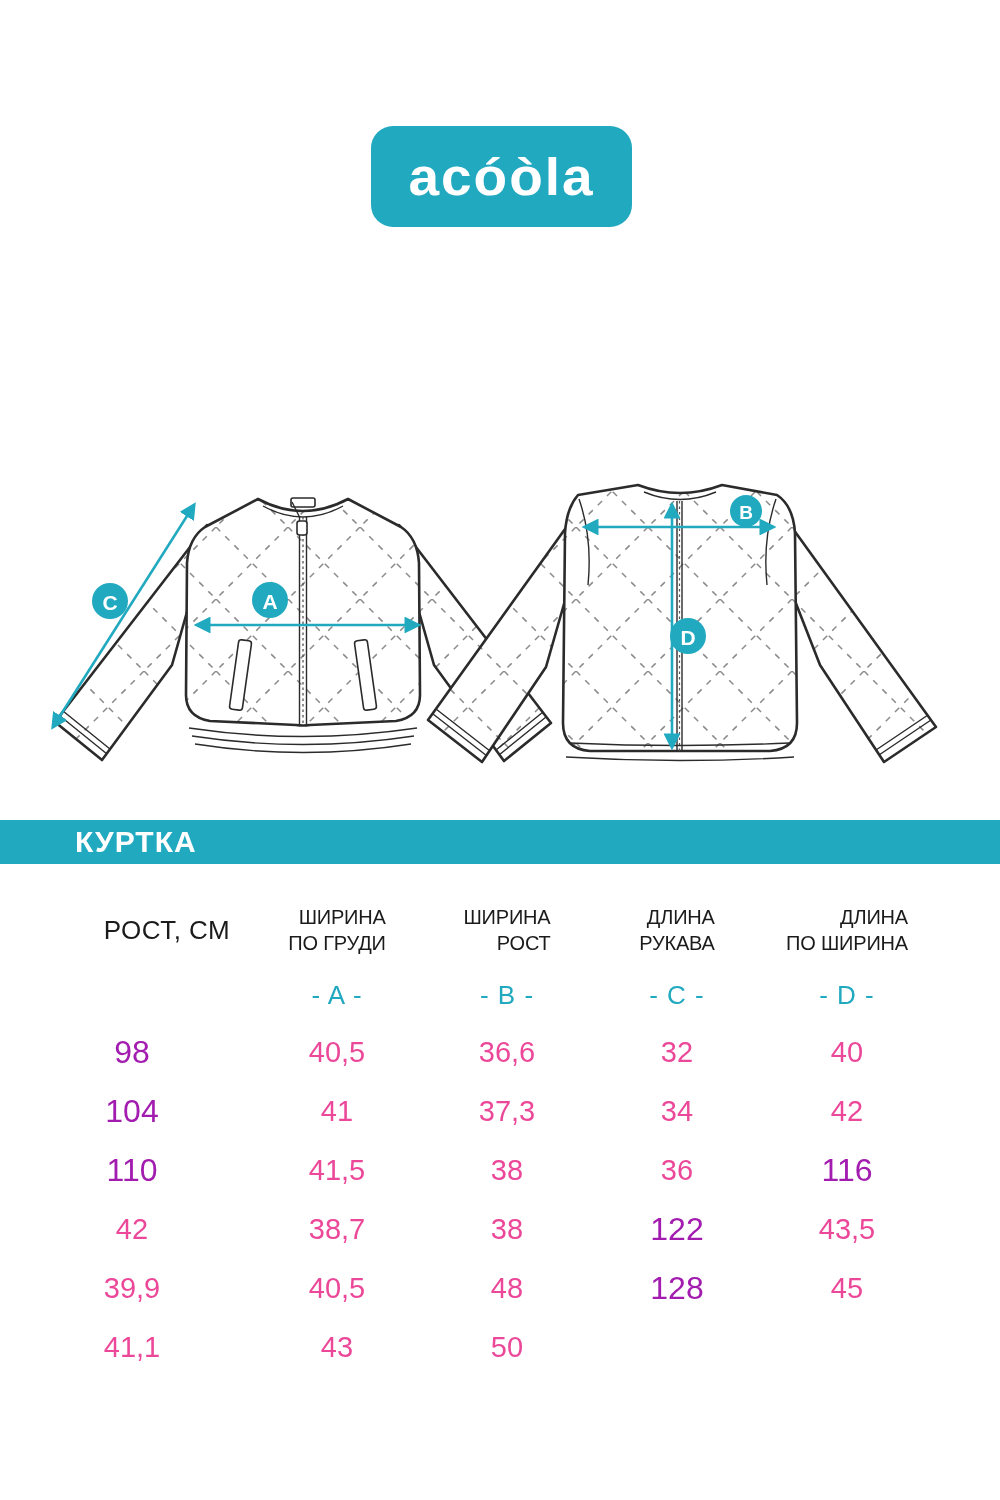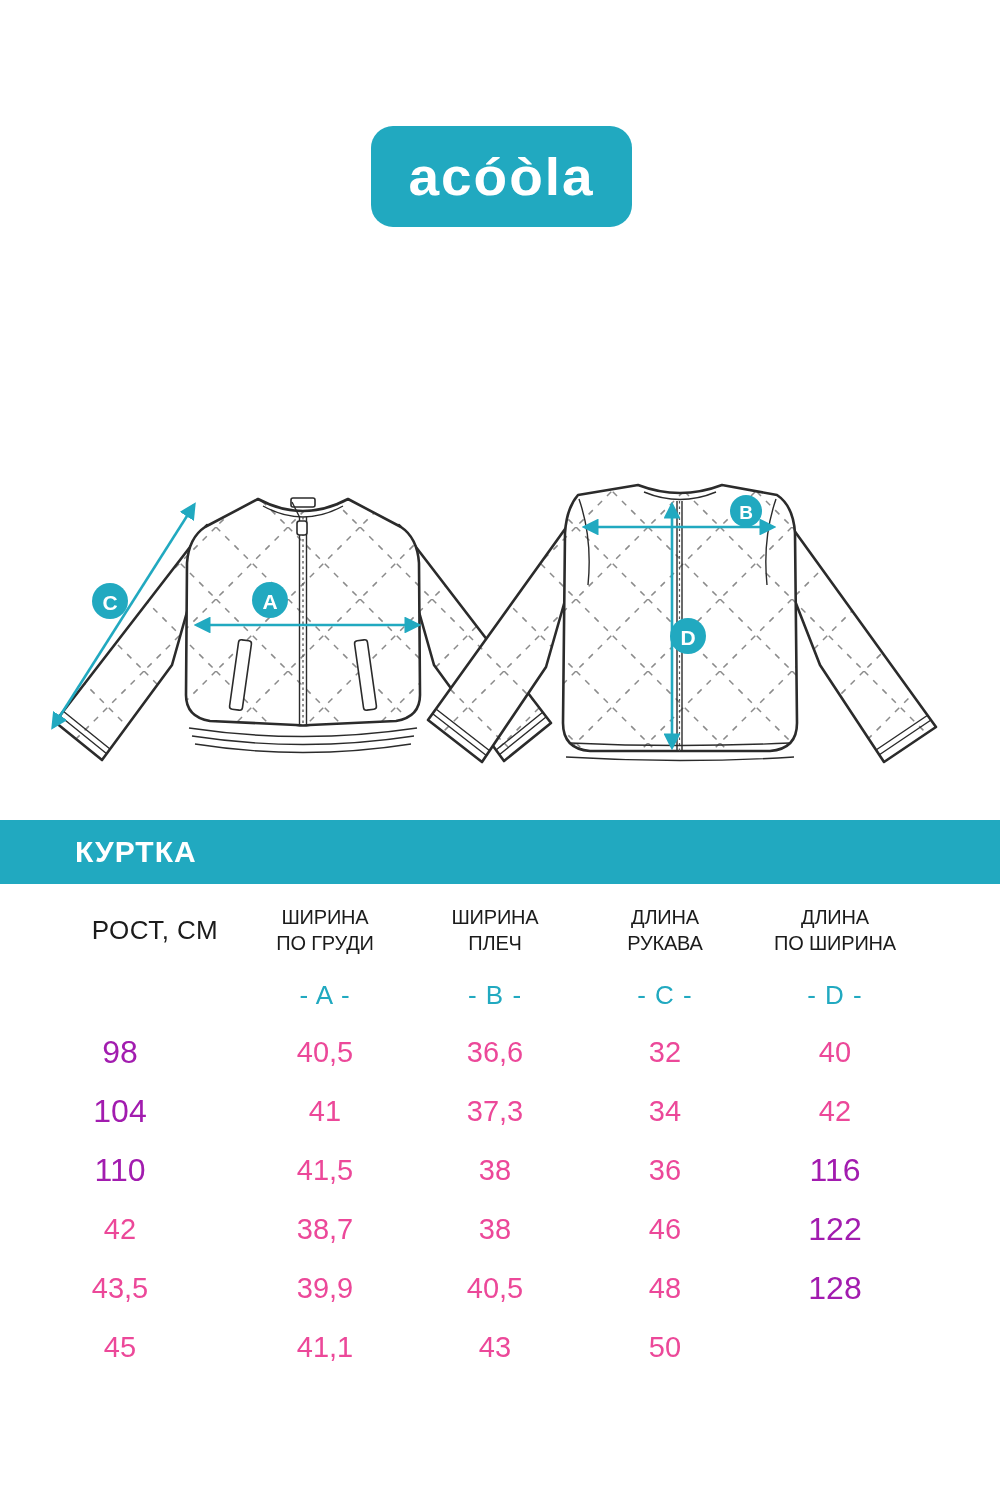--- a/index.html
+++ b/index.html
@@ -26,46 +26,47 @@
     font-size:55px;
     font-weight:800;
     letter-spacing:2px;
     transform:scaleY(0.95);
   }
   
   .diagram { position:absolute; left:0; top:455px; width:1000px; height:365px; }
   
   .banner {
     position:absolute; left:0; top:820px;
-    width:1000px; height:64px;
+    width:1000px; height:44px;
     background:#21a9c0;
     display:flex; align-items:center;
   }
   .banner-title {
     color:#ffffff; font-size:30px; font-weight:bold;
     letter-spacing:1px; padding-left:75px;
   }
   
   .tbl {
-    position:absolute; left:0; top:893px;
+    position:absolute; left:12px; top:893px;
     width:920px;
     display:grid;
     grid-template-columns:240px 170px 170px 170px 170px;
   }
   .cell { display:flex; align-items:center; justify-content:center; text-align:center; }
   .h-row   { height:74px; }
   .l-row   { height:56px; }
   .d-row   { height:59px; }
   .rowhead {
     font-size:26px; color:#1b1b1b; letter-spacing:0.5px;
     padding-left:70px;
   }
   .colhead {
     font-size:20px; line-height:1.32; color:#1b1b1b;
     letter-spacing:-0.2px;
+    text-align:right;
   }
   .letter  { color:#21a9c0; font-size:26px; letter-spacing:1px; }
   .sizeval { color:#a21caf; font-size:32px; }
   .mval    { color:#ec4899; font-size:29px; }
   
   .outline  { fill:url(#quilt); stroke:#2b2b2b; stroke-width:2.6; stroke-linejoin:round; }
   .thin     { fill:none; stroke:#2b2b2b; stroke-width:1.4; }
   .white-el { fill:#ffffff; stroke:#2b2b2b; stroke-width:1.6; }
   .measure  { stroke:#21a9c0; stroke-width:2.6; fill:none; }
   .badge    { fill:#21a9c0; }
@@ -170,21 +171,21 @@
     <div class="cell h-row rowhead">РОСТ, СМ</div>
     <div class="cell h-row colhead">
       <div>
           <div>ШИРИНА</div>
           <div>ПО ГРУДИ</div>
         </div>
     </div>
     <div class="cell h-row colhead">
       <div>
           <div>ШИРИНА</div>
-          <div>ПЛЕЧ</div>
+          <div>РОСТ</div>
         </div>
     </div>
     <div class="cell h-row colhead">
       <div>
           <div>ДЛИНА</div>
           <div>РУКАВА</div>
         </div>
     </div>
     <div class="cell h-row colhead">
       <div>
@@ -213,21 +214,20 @@
 
     <div class="cell d-row sizeval">110</div>
     <div class="cell d-row mval">41,5</div>
     <div class="cell d-row mval">38</div>
     <div class="cell d-row mval">36</div>
 
     <div class="cell d-row sizeval">116</div>
     <div class="cell d-row mval">42</div>
     <div class="cell d-row mval">38,7</div>
     <div class="cell d-row mval">38</div>
-    <div class="cell d-row mval">46</div>
 
     <div class="cell d-row sizeval">122</div>
     <div class="cell d-row mval">43,5</div>
     <div class="cell d-row mval">39,9</div>
     <div class="cell d-row mval">40,5</div>
     <div class="cell d-row mval">48</div>
 
     <div class="cell d-row sizeval">128</div>
     <div class="cell d-row mval">45</div>
     <div class="cell d-row mval">41,1</div>

